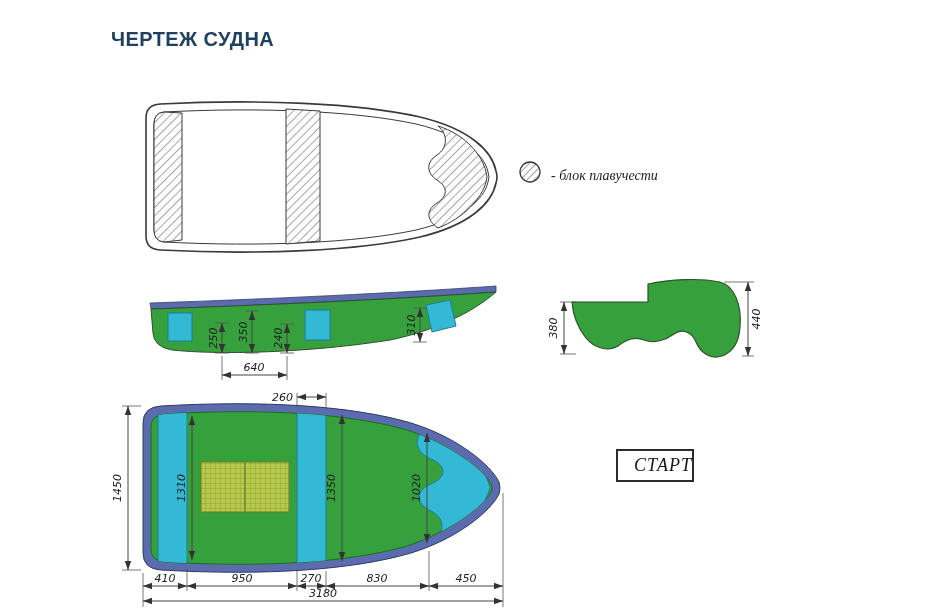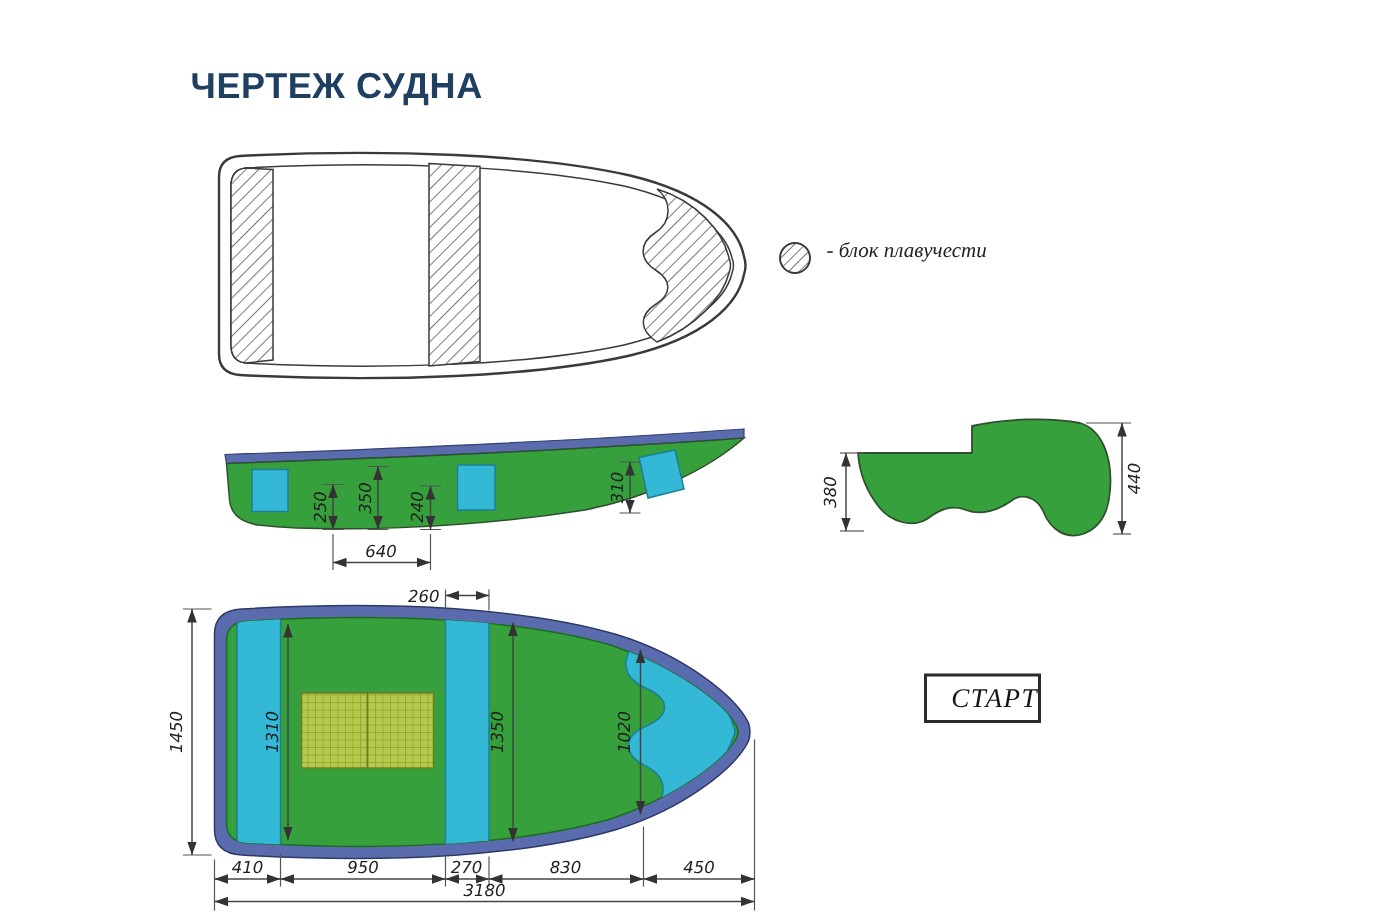--- a/index.html
+++ b/index.html
@@ -1,21 +1,21 @@
 <!DOCTYPE html>
 <html><head>
 <meta charset="utf-8">
 <style>
   html,body{margin:0;padding:0;}
   body{width:930px;height:615px;background:#ffffff;position:relative;overflow:hidden;
        font-family:"Liberation Sans",sans-serif;}
   .abs{position:absolute;}
-  #page-title{left:111px;top:28px;margin:16px;font-size:24px;font-weight:600;
+  #page-title{left:111px;top:28px;margin:0;font-size:20px;font-weight:600;
               color:#1f4060;letter-spacing:.4px;font-family:"Liberation Sans",sans-serif;}
-  .legend{left:518px;top:160px;display:flex;align-items:flex-start;gap:9px;}
+  .legend{left:518px;top:160px;display:flex;align-items:flex-end;gap:9px;}
   .legend span{font:italic 14px "Liberation Serif",serif;color:#222;}
   .badge{left:616px;top:449px;width:74px;height:29px;border:2px solid #2b2b2b;
          display:flex;align-items:center;justify-content:flex-end;
          font:italic 18px "Liberation Serif",serif;color:#151515;letter-spacing:1px;}
   .dim{font:italic 11px "DejaVu Sans",sans-serif;fill:#222;}
   .dl{stroke:#444;stroke-width:1;}
   .ext{stroke:#555;stroke-width:.8;}
 </style>
 </head>
 <body>

